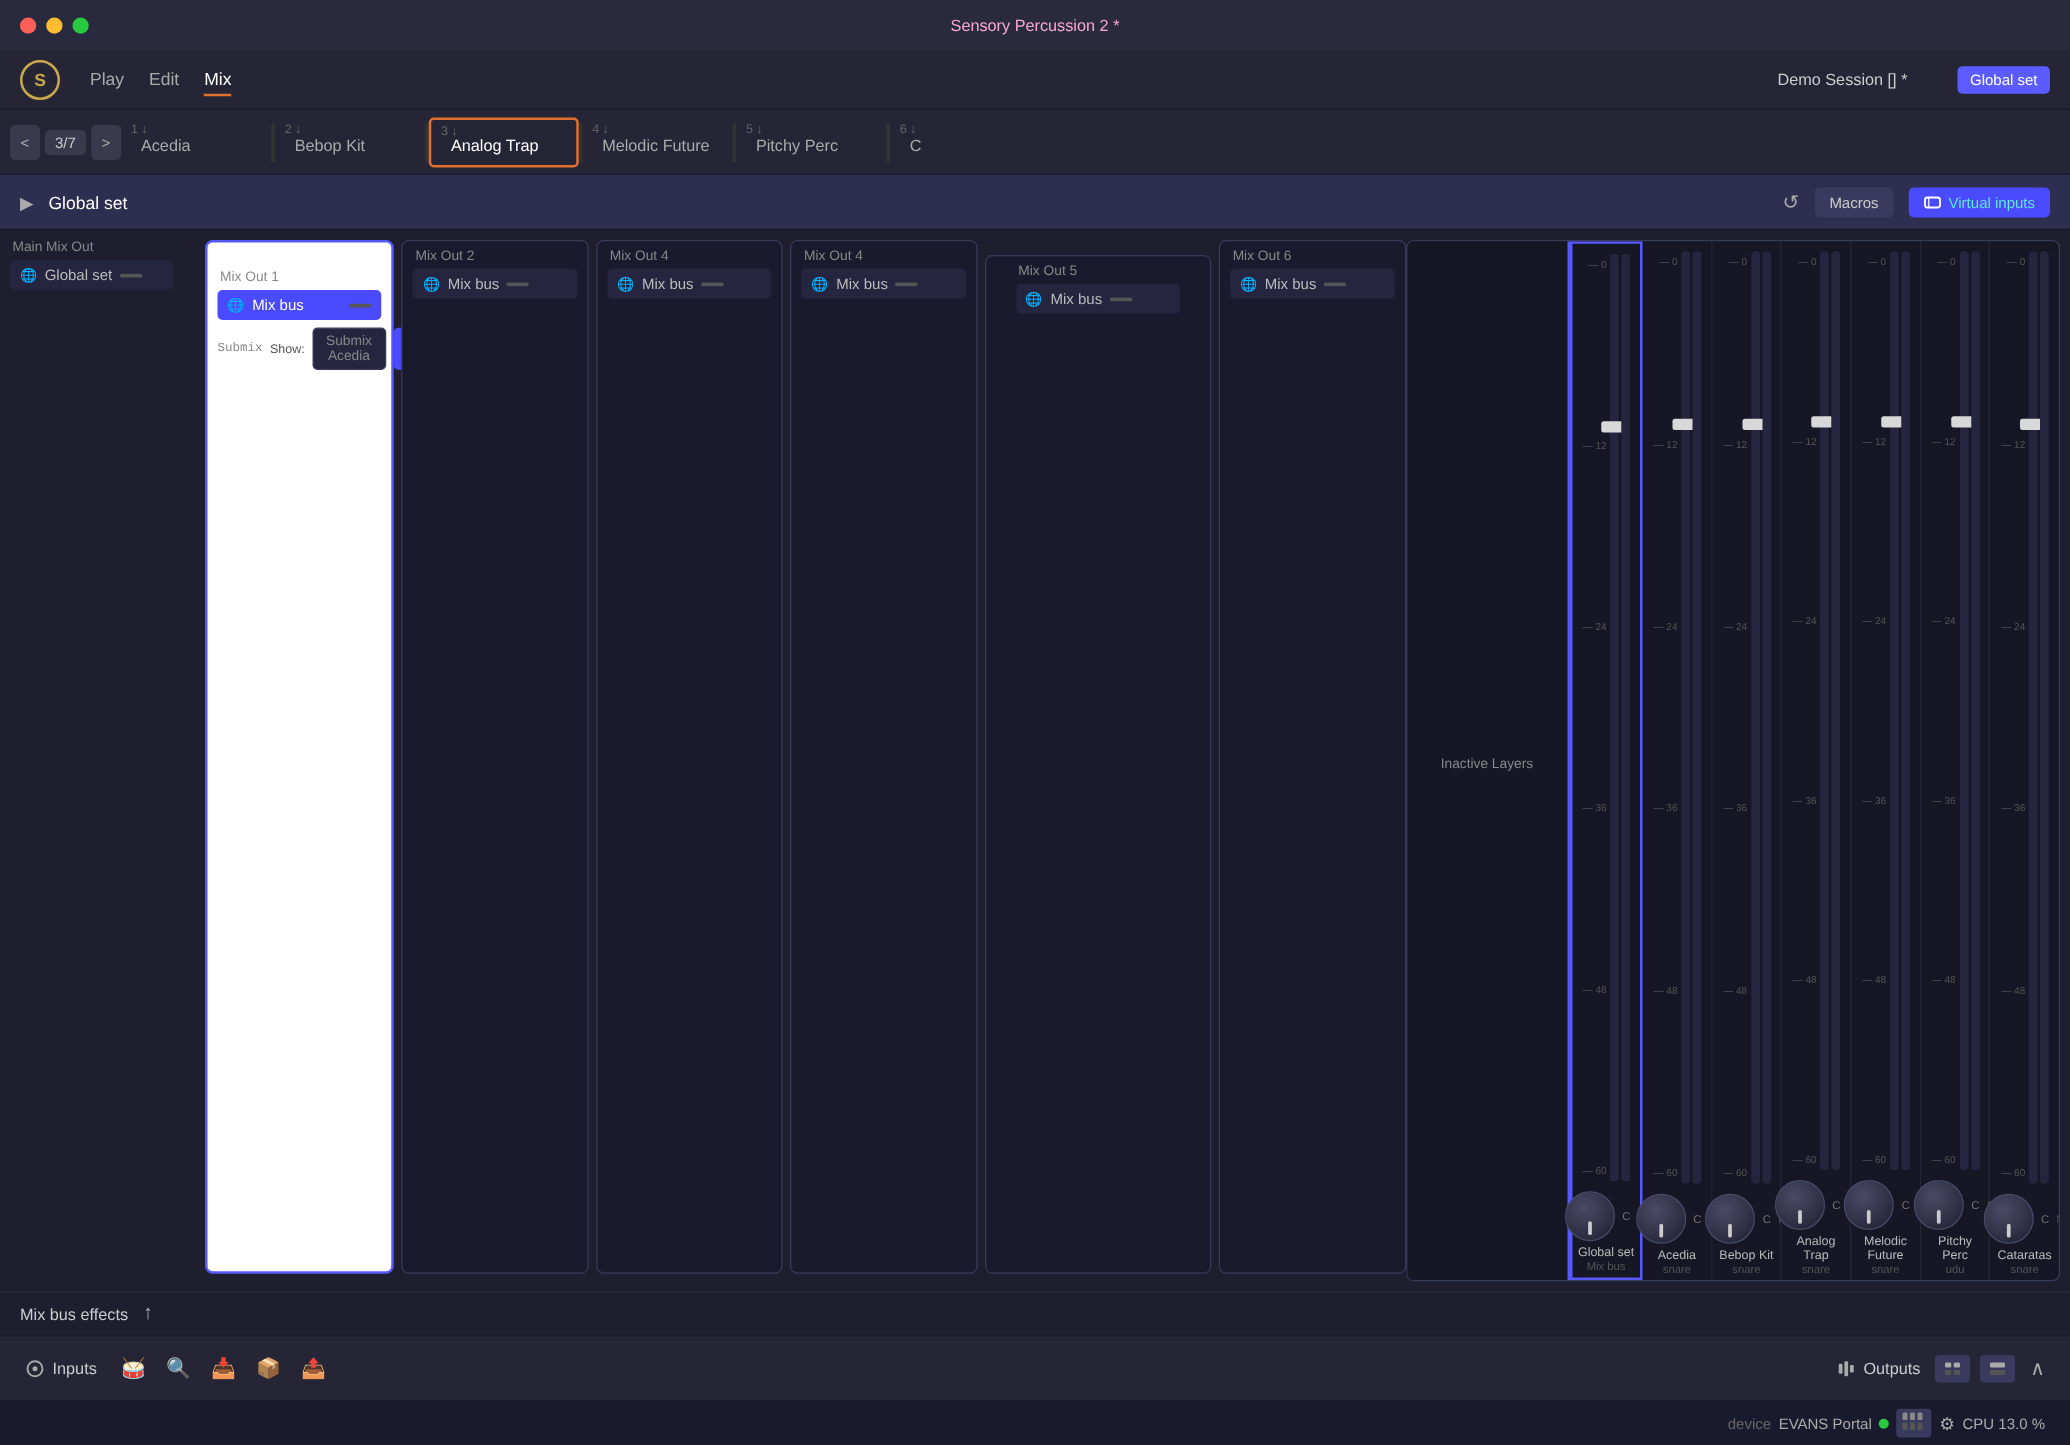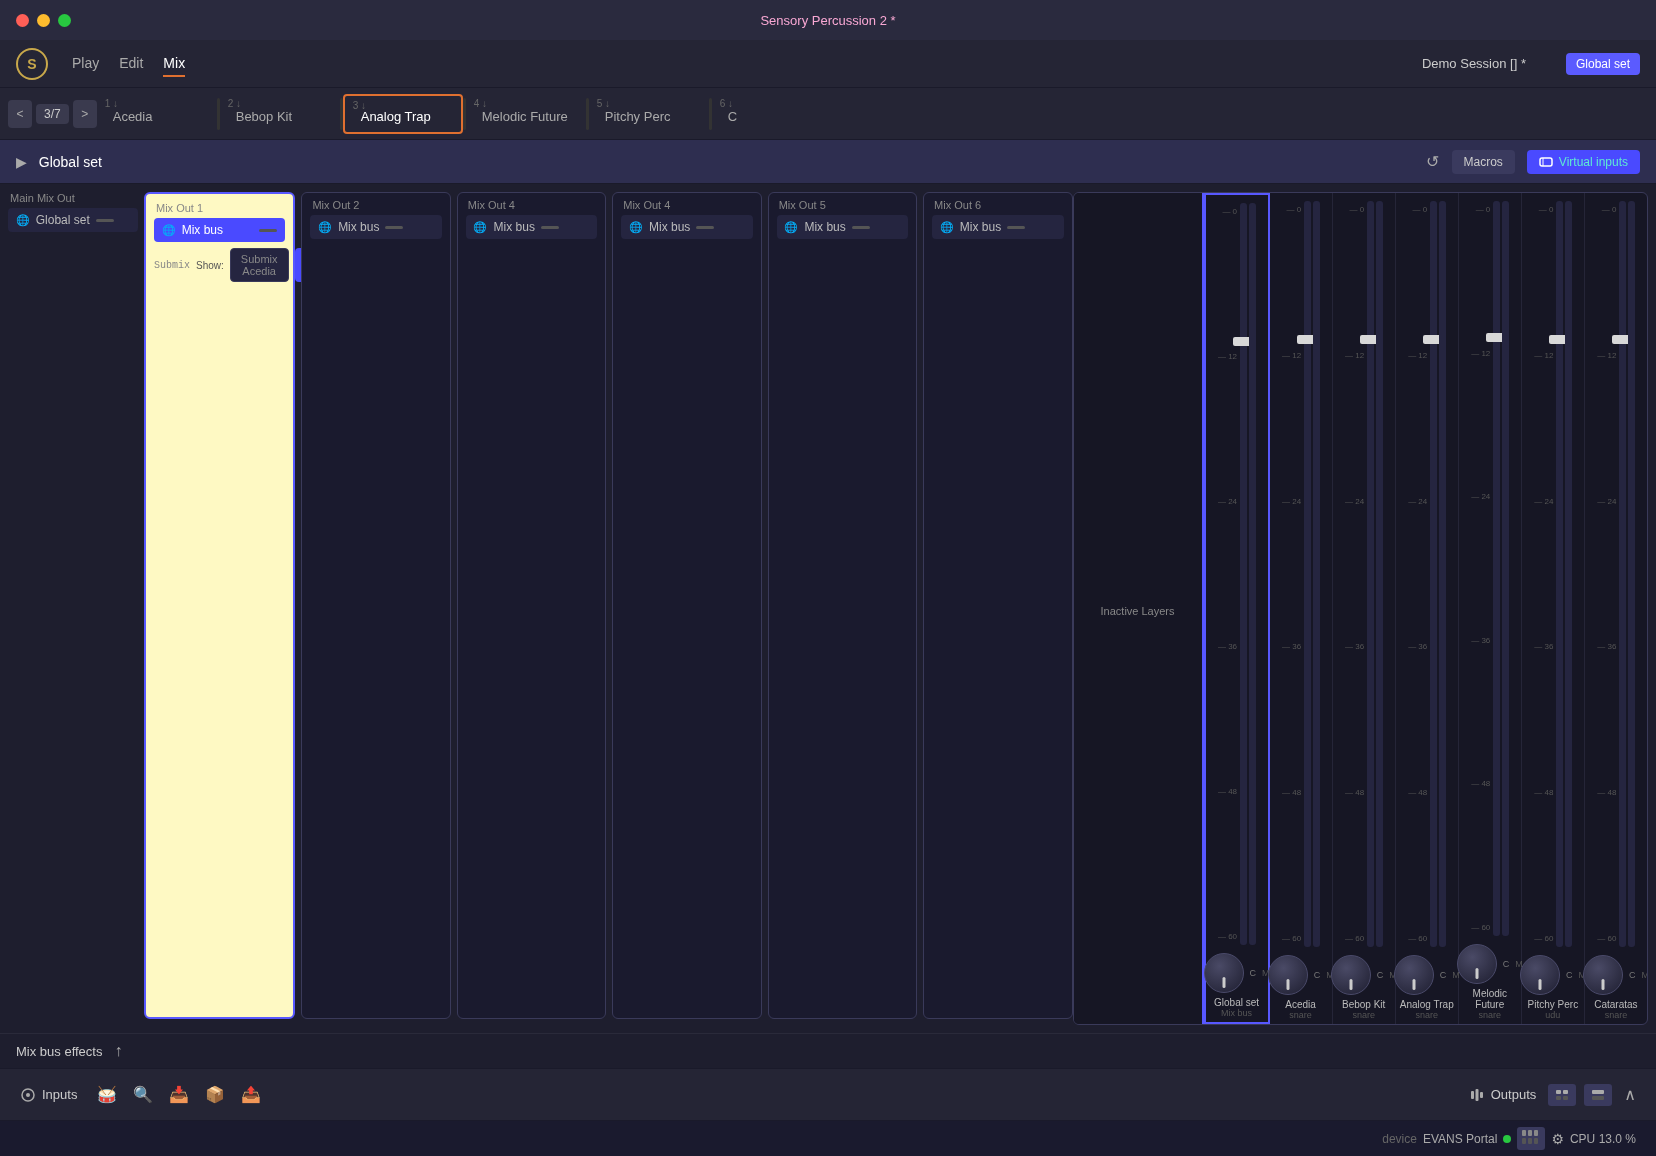--- a/index.html
+++ b/index.html
@@ -639,21 +639,21 @@
 
       <div style="width:130px; flex-shrink:0;">
         <div class="col-header-title">Main Mix Out</div>
         <div class="mix-bus-inactive">
           <span style="font-size:11px;color:#aaa;">🌐</span>
           <span class="mix-bus-inactive-text">Global set</span>
           <div class="mini-fader-bar"></div>
         </div>
       </div>
 
-      <div style="flex:1; min-width:0; border:2px solid #5858ff; border-radius:6px; padding:8px 8px; background:#fef9c3;">
+      <div style="flex:1; min-width:0; border:2px solid #5858ff; border-radius:6px; padding:22px 8px; background:#ffffff;margin-left:20px;">
         <div class="col-header-title">Mix Out 1</div>
         <div class="mix-bus-select">
           <span style="font-size:11px;color:#fff;">🌐</span>
           <span class="mix-bus-select-text">Mix bus</span>
           <div style="flex:1;"></div>
           <div class="mini-fader-bar"></div>
         </div>
 
         <div style="margin-top:6px; display:flex; align-items:center; gap:6px;">
           <span style="font-size:10px;color:#888;font-family:Liberation Mono, monospace;">Submix</span>
@@ -686,21 +686,21 @@
 
       <div style="flex:1; min-width:0; border:1px solid #3a3a5a; border-radius:6px; padding:6px 8px; background:#1a1a2e;">
         <div class="col-header-title">Mix Out 4</div>
         <div class="mix-bus-inactive">
           <span style="font-size:11px;color:#aaa;">🌐</span>
           <span class="mix-bus-inactive-text">Mix bus</span>
           <div class="mini-fader-bar"></div>
         </div>
       </div>
 
-      <div style="flex:1; min-width:0; border:1px solid #3a3a5a; border-radius:6px; padding:6px 8px; background:#1a1a2e;">
+      <div style="flex:1; min-width:0; border:1px solid #3a3a5a; border-radius:6px; padding:6px 24px; background:#1a1a2e;margin-top:12px;">
         <div class="col-header-title">Mix Out 5</div>
         <div class="mix-bus-inactive">
           <span style="font-size:11px;color:#aaa;">🌐</span>
           <span class="mix-bus-inactive-text">Mix bus</span>
           <div class="mini-fader-bar"></div>
         </div>
       </div>
 
       <div style="flex:1; min-width:0; border:1px solid #3a3a5a; border-radius:6px; padding:6px 8px; background:#1a1a2e;">
         <div class="col-header-title">Mix Out 6</div>

